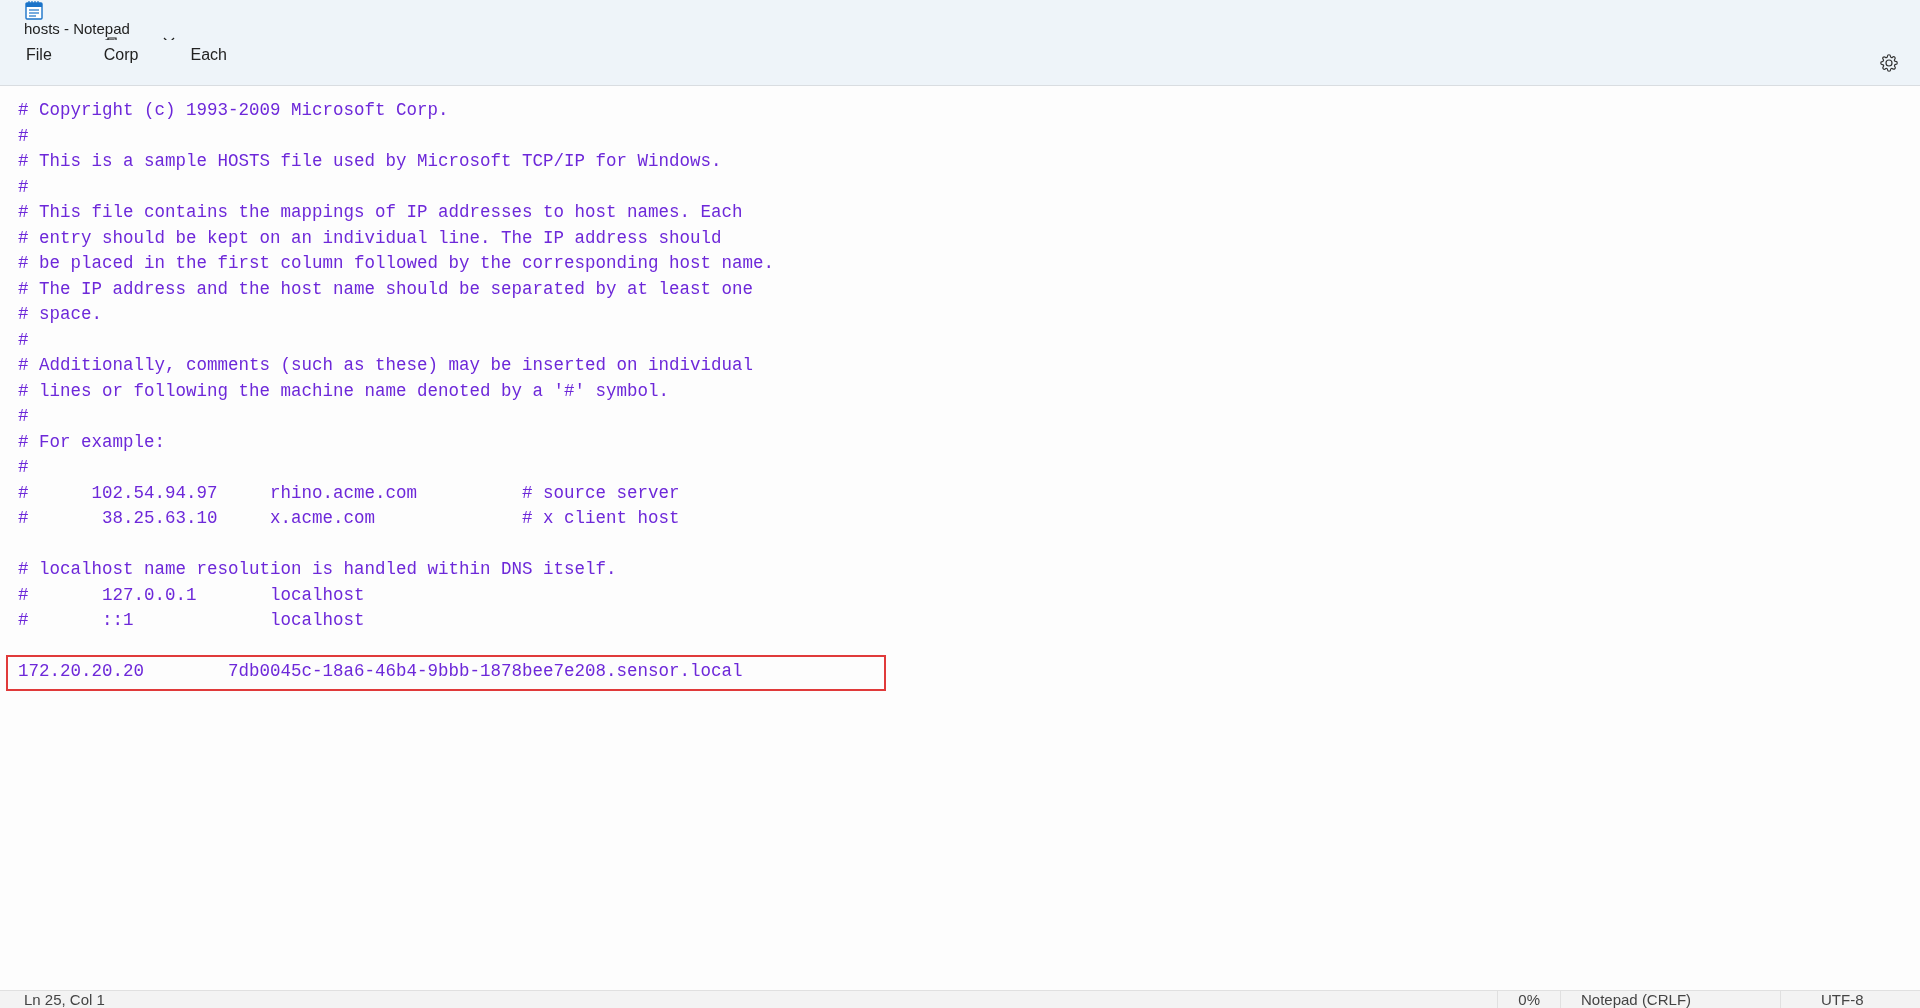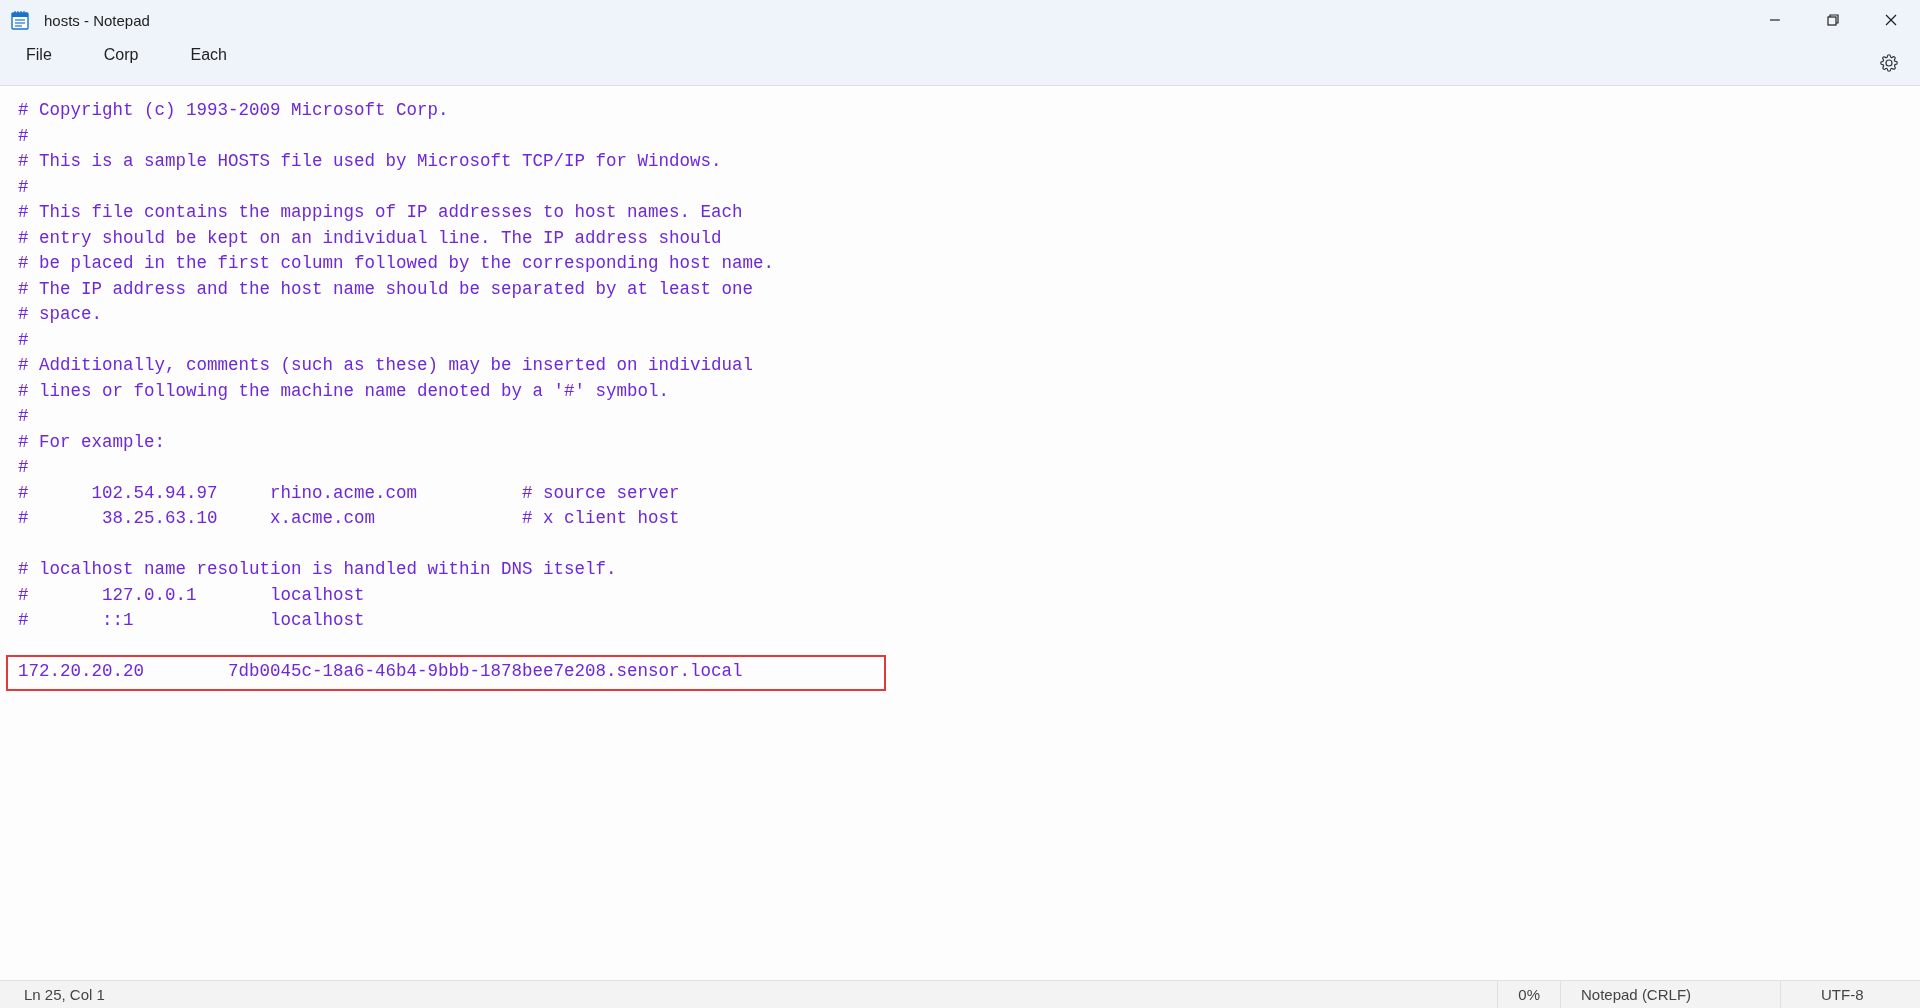--- a/index.html
+++ b/index.html
@@ -11,22 +11,23 @@
     display: flex;
     flex-direction: column;
     overflow: hidden;
     transform-origin: top left;
   }
   
   .titlebar {
     height: 40px;
     background: #eef4f9;
     display: flex;
-    align-items: center;
-    padding-left: 10px;
+    align-items: flex-start;
+    padding-left: 24px;
+    flex-direction: column;
   }
   .titlebar .app-icon {
     width: 20px; height: 20px;
     margin-right: 14px;
     display: flex; align-items: center; justify-content: center;
   }
   .titlebar .title-text {
     font-size: 15px;
     color: #222;
   }
@@ -71,21 +72,21 @@
     position: relative;
     overflow: hidden;
   }
   .highlight-box {
     position: absolute;
     border: 2.5px solid #e03a3a;
     pointer-events: none;
   }
   
   .statusbar {
-    height: 28px;
+    height: 18px;
     background: #f3f3f3;
     border-top: 1px solid #e0e0e0;
     display: flex;
     align-items: center;
     font-size: 15px;
     color: #444;
   }
   .statusbar .cell {
     padding: 0 20px;
     height: 100%;

